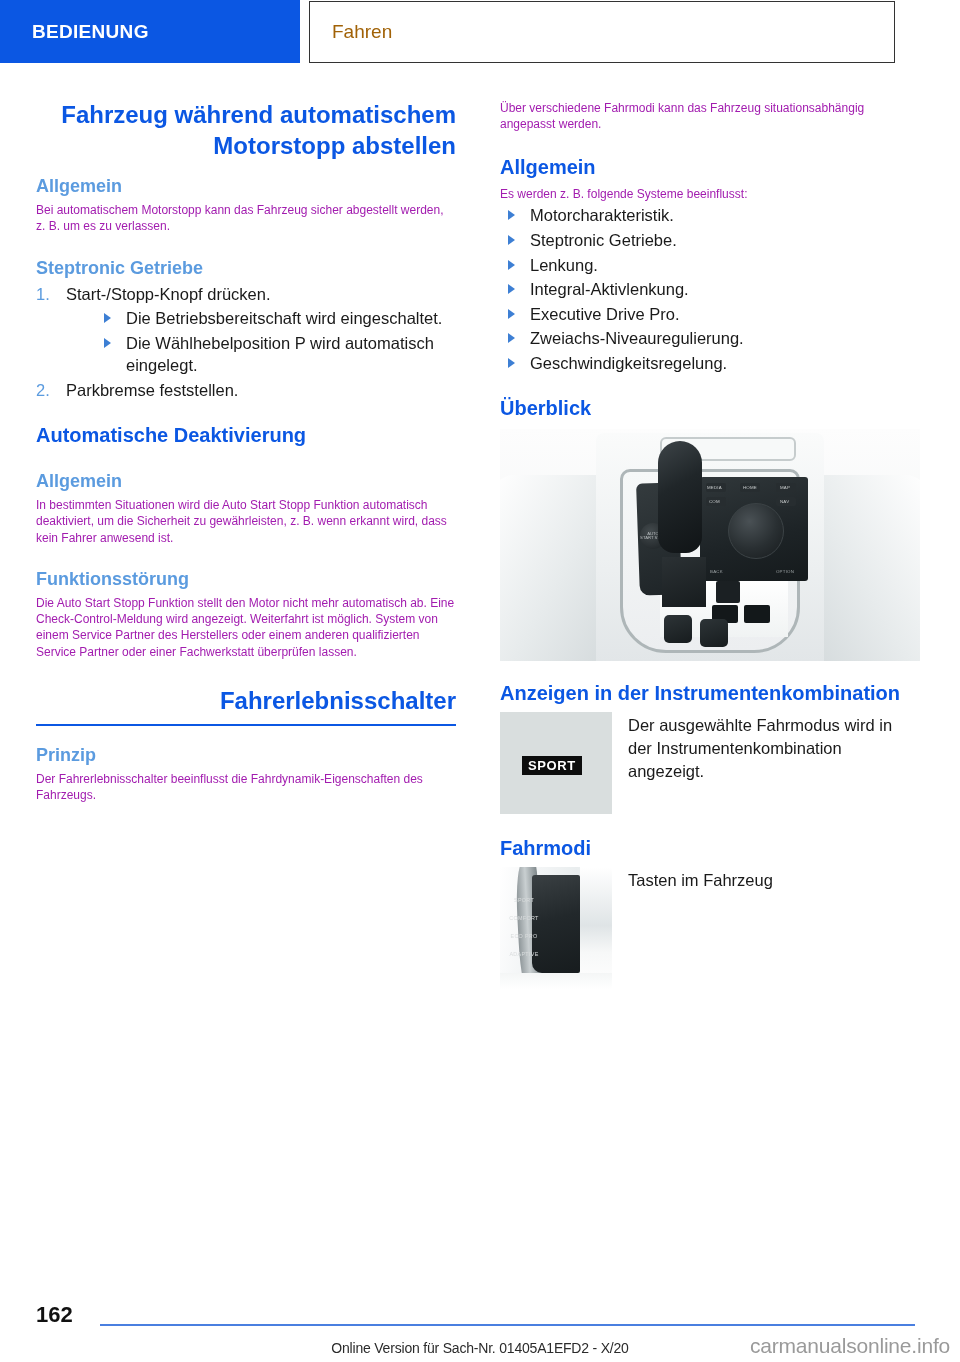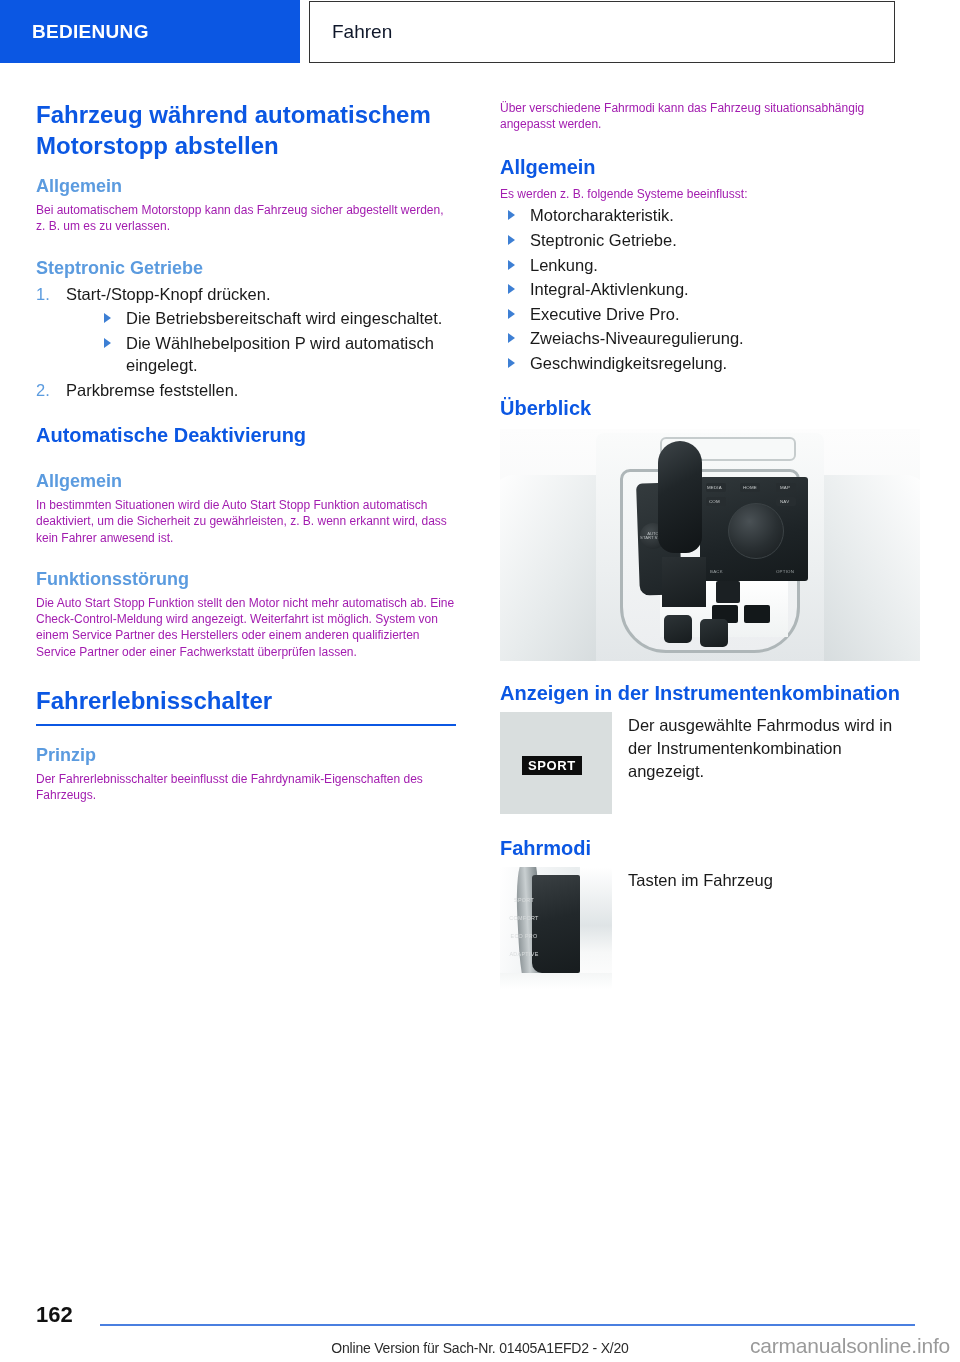--- a/index.html
+++ b/index.html
@@ -39,21 +39,21 @@
     position: absolute;
     left: 309px; top: 1px;
     width: 586px; height: 62px;
     background: #ffffff;
     border: 1.5px solid #333333;
     display: flex;
     align-items: center;
   }
   .header-tab-label {
     font-size: 19px;
-    color: #0f172a;
+    color: #a16207;
     padding-left: 22px;
   }
 
   
   .page {
     position: relative;
     padding: 0;
   }
   .columns {
     display: flex;
@@ -66,20 +66,21 @@
   .col-left { margin-left: 36px; }
   .col-right { margin-left: 44px; }
 
   
   h1.h-major {
     color: #0b57e3;
     font-size: 24px;
     font-weight: bold;
     line-height: 1.28;
     margin: 0 0 14px 0;
+    text-align: right;
   }
   h1.h-major.ruled {
     border-bottom: 2.5px solid #0b57e3;
     padding-bottom: 7px;
     margin-bottom: 18px;
   }
   h2.h-sub {
     color: #0b57e3;
     font-size: 20px;
     font-weight: bold;

